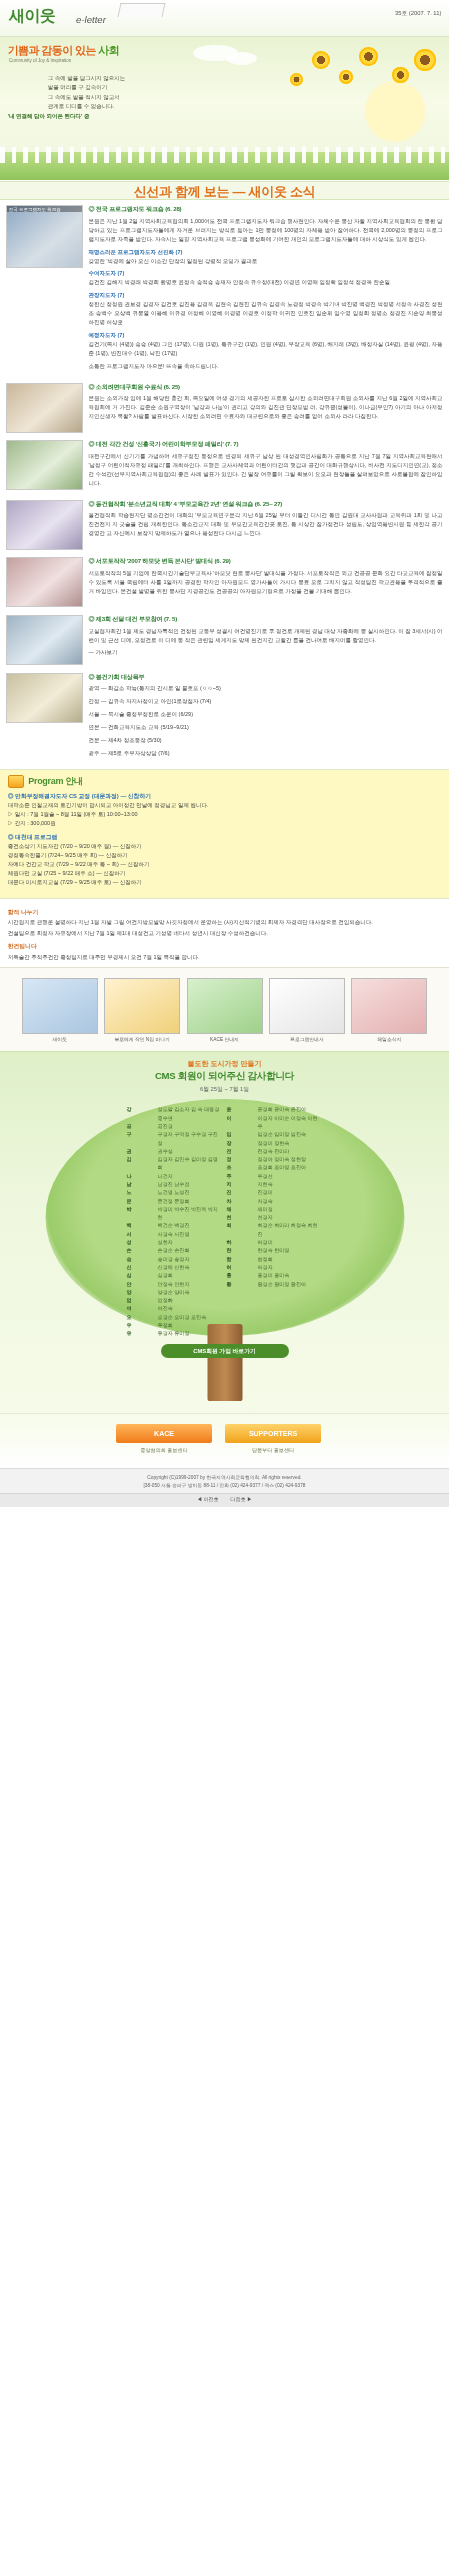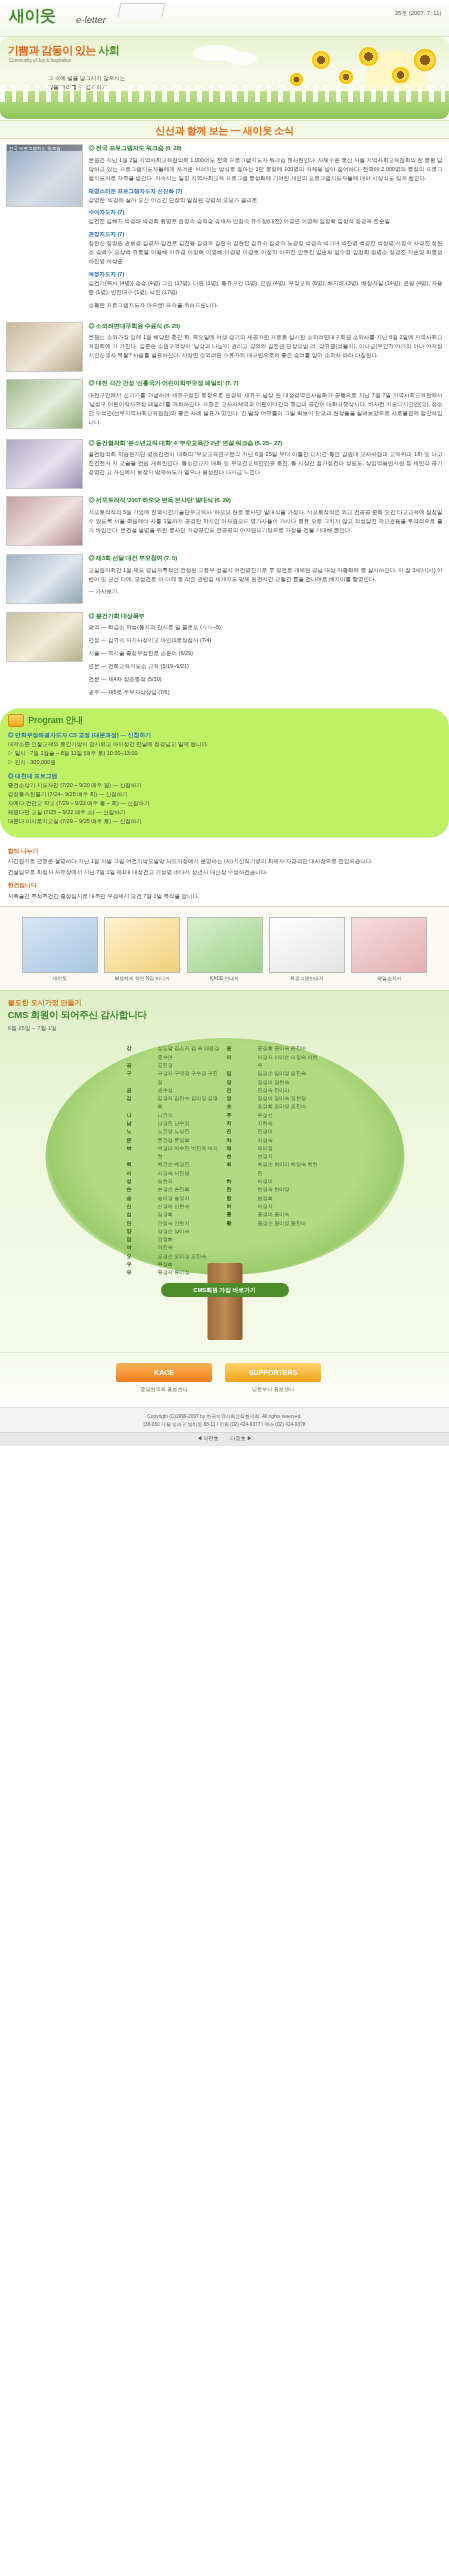--- a/index.html
+++ b/index.html
@@ -38,27 +38,26 @@
     position: absolute; left: 119px; top: 2.6px;
     width: 45px; height: 14px;
     border: 0.6px solid #cfcfcf; border-bottom: none;
     background: #fbfbfb;
     transform: skewX(-12deg);
   }
 
   
   .banner {
     position: relative;
-    height: 83px;
+    height: 144px;
     background:
       radial-gradient(circle at 88% 52%, #fff7c4 0 7%, rgba(255,247,196,0) 8%),
       linear-gradient(#e9f3d2 0%, #f7fbe8 45%, #eef6dc 100%);
     border-bottom: 1.3px solid #ffffff;
     overflow: hidden;
-    border-radius: 9px;
   }
   .banner-title {
     position: absolute; left: 7.7px; top: 6.4px;
     font-size: 11px; font-weight: bold; color: #e2661a;
     letter-spacing: -0.6px;
   }
   .banner-title .g { color: #4c9a2a; }
   .banner-sub {
     position: absolute; left: 9px; top: 21px;
     font-size: 4.5px; color: #7b7b6a; letter-spacing: 0;
@@ -108,21 +107,21 @@
     position: relative;
     height: 19px;
     background: #f3f9e6;
     border-top: 0.6px solid #d6e6b8;
     border-bottom: 0.6px solid #d6e6b8;
     text-align: center;
   }
   .sec-title span {
     display: inline-block;
     line-height: 19px;
-    font-size: 10px; font-weight: bold;
+    font-size: 13px; font-weight: bold;
     color: #e0711b; letter-spacing: -0.3px;
   }
 
   
   .body-wrap {
     padding: 5.1px 6.4px 0 6.4px;
     background: #ffffff;
   }
 
   
@@ -157,25 +156,24 @@
   .art-text {
     font-size: 5.5px; line-height: 9px; color: #444;
     text-align: justify;
   }
   .art-text p { margin: 0 0 3.9px 0; }
   .sub-h { color: #2a6fb0; font-weight: bold; display: block; margin-top: 2.6px; }
 
   
   .prog-band {
     margin-top: 3.9px;
-    background: #bef264;
+    background: #fef9c3;
     border-top: 0.6px solid #dde9c8;
     border-bottom: 0.6px solid #dde9c8;
     padding: 5.1px 7.7px;
-    border-radius: 19px;
   }
   .band-title {
     font-size: 9px; font-weight: bold; color: #4a8f2e;
     letter-spacing: -0.3px; margin-bottom: 3.9px;
     display: flex; align-items: center; gap: 3.9px;
   }
   .band-icon {
     width: 16.7px; height: 13px; border-radius: 1.9px;
     background: linear-gradient(#ffd964,#f4a51c);
     border: 0.6px solid #d98d10;
@@ -213,21 +211,21 @@
   .pc5 { background: linear-gradient(150deg,#f7dede,#e3b0b0); }
   .pub-label { font-size: 4.8px; color: #555; }
 
   
   .cms {
     position: relative;
     background: linear-gradient(#dff0c8 0%, #eef7dd 40%, #f6fbe9 100%);
     padding: 6.4px 7.7px 11.6px 7.7px;
     border-top: 0.6px solid #cfe3ae;
   }
-  .cms-head { }
+  .cms-head { text-align: center; }
   .cms-h1 { font-size: 7px; font-weight: bold; color: #e0711b; }
   .cms-h2 { font-size: 9.6px; font-weight: bold; color: #3f8a2e; letter-spacing: -0.3px; margin-top: 1.3px; }
   .cms-h3 { font-size: 5.8px; color: #666; margin-top: 1.9px; }
   .tree {
     position: relative; margin: 5.1px auto 0 auto; width: 424px; min-height: 302px;
   }
   .trunk {
     position: absolute; left: 50%; bottom: 0; transform: translateX(-50%);
     width: 35px; height: 77px;
     background: linear-gradient(90deg,#9c6b3a,#c08a52,#8a5d30);

